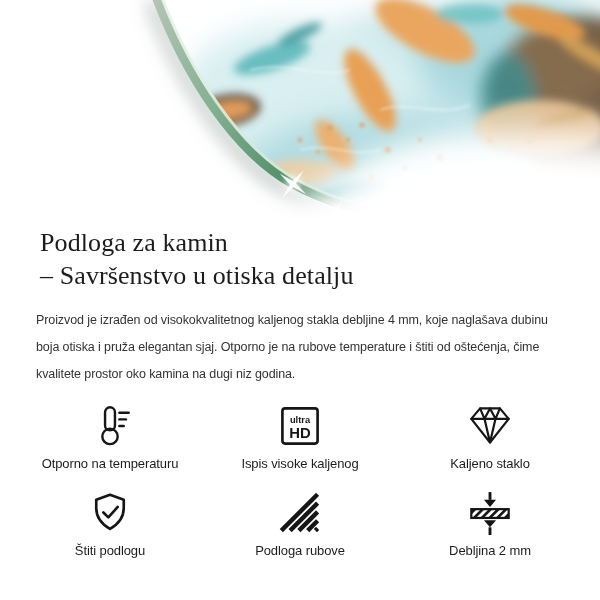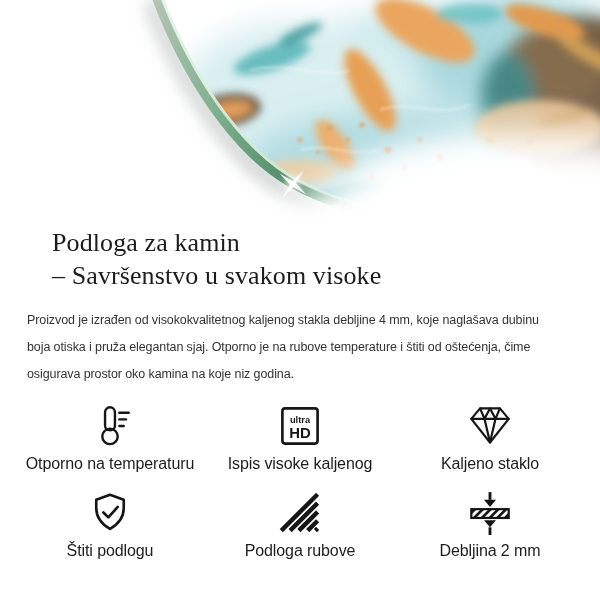--- a/index.html
+++ b/index.html
@@ -7,32 +7,32 @@
               font-family:"Liberation Sans", sans-serif; }
   .page { position:relative; width:600px; height:600px; background:#fff; }
 
   
   .hero { position:absolute; left:0; top:0; width:600px; height:238px; }
 
   
   .heading { position:absolute; left:40px; top:226px; z-index:2;
              font-family:"Liberation Serif","DejaVu Serif",serif;
              font-size:26px; line-height:33px; font-weight:400; color:#1c1c1c;
-             letter-spacing:0.1px;margin-left:12px; }
-
-  
-  .desc { position:absolute; left:27px; top:307px; width:535px; z-index:2;
+             letter-spacing:0.1px; }
+
+  
+  .desc { position:absolute; left:36px; top:307px; width:535px; z-index:2;
           font-size:12.5px; letter-spacing:-0.1px; line-height:27px; color:#333333; }
 
   
   .features { position:absolute; left:15px; top:404px; width:570px; z-index:2;
               display:grid; grid-template-columns:repeat(3,190px); row-gap:20px; }
   .feature { display:flex; flex-direction:column; align-items:center; }
   .feature .ic { height:44px; display:flex; align-items:center; justify-content:flex-end; }
-  .feature .lbl { margin-top:9px; font-size:16px; letter-spacing:-0.1px;
+  .feature .lbl { margin-top:9px; font-size:13px; letter-spacing:-0.1px;
                   color:#1d1d1d; text-align:center; line-height:14px; }
   .icon-svg { display:block; }
 </style>
 </head>
 <body>
 
 <div class="page">
 
   <div class="hero">
     <svg class="icon-svg" width="600" height="238" viewBox="0 0 600 238">
@@ -142,27 +142,27 @@
         <path d="M0,-17 L2.2,-2.2 L17,0 L2.2,2.2 L0,17 L-2.2,2.2 L-17,0 L-2.2,-2.2 Z" fill="#ffffff" opacity="0.95" transform="rotate(38)"></path>
       </g>
       <g transform="translate(338,207) scale(0.45)">
         <path d="M0,-17 L2.2,-2.2 L17,0 L2.2,2.2 L0,17 L-2.2,2.2 L-17,0 L-2.2,-2.2 Z" fill="#ffffff" opacity="0.75" transform="rotate(30)"></path>
       </g>
     </svg>
   </div>
 
   <h2 class="heading">
     <div>Podloga za kamin</div>
-    <div>– Savršenstvo u svakom visoke</div>
+    <div>– Savršenstvo u otiska detalju</div>
   </h2>
 
   <div class="desc">
     <div>Proizvod je izrađen od visokokvalitetnog kaljenog stakla debljine 4 mm, koje naglašava dubinu</div>
     <div>boja otiska i pruža elegantan sjaj. Otporno je na rubove temperature i štiti od oštećenja, čime</div>
-    <div>osigurava prostor oko kamina na koje niz godina.</div>
+    <div>kvalitete prostor oko kamina na dugi niz godina.</div>
   </div>
 
   <div class="features">
 
     <div class="feature">
       <div class="ic">
         <svg class="icon-svg" width="44" height="44" viewBox="0 0 40 40" fill="none" stroke="#161616" stroke-width="2.2" stroke-linecap="round">
           <rect x="15.5" y="3" width="9" height="21" rx="4.5"></rect>
           <circle cx="20" cy="29.5" r="7"></circle>
           <line x1="28.5" y1="8" x2="37" y2="8"></line>

